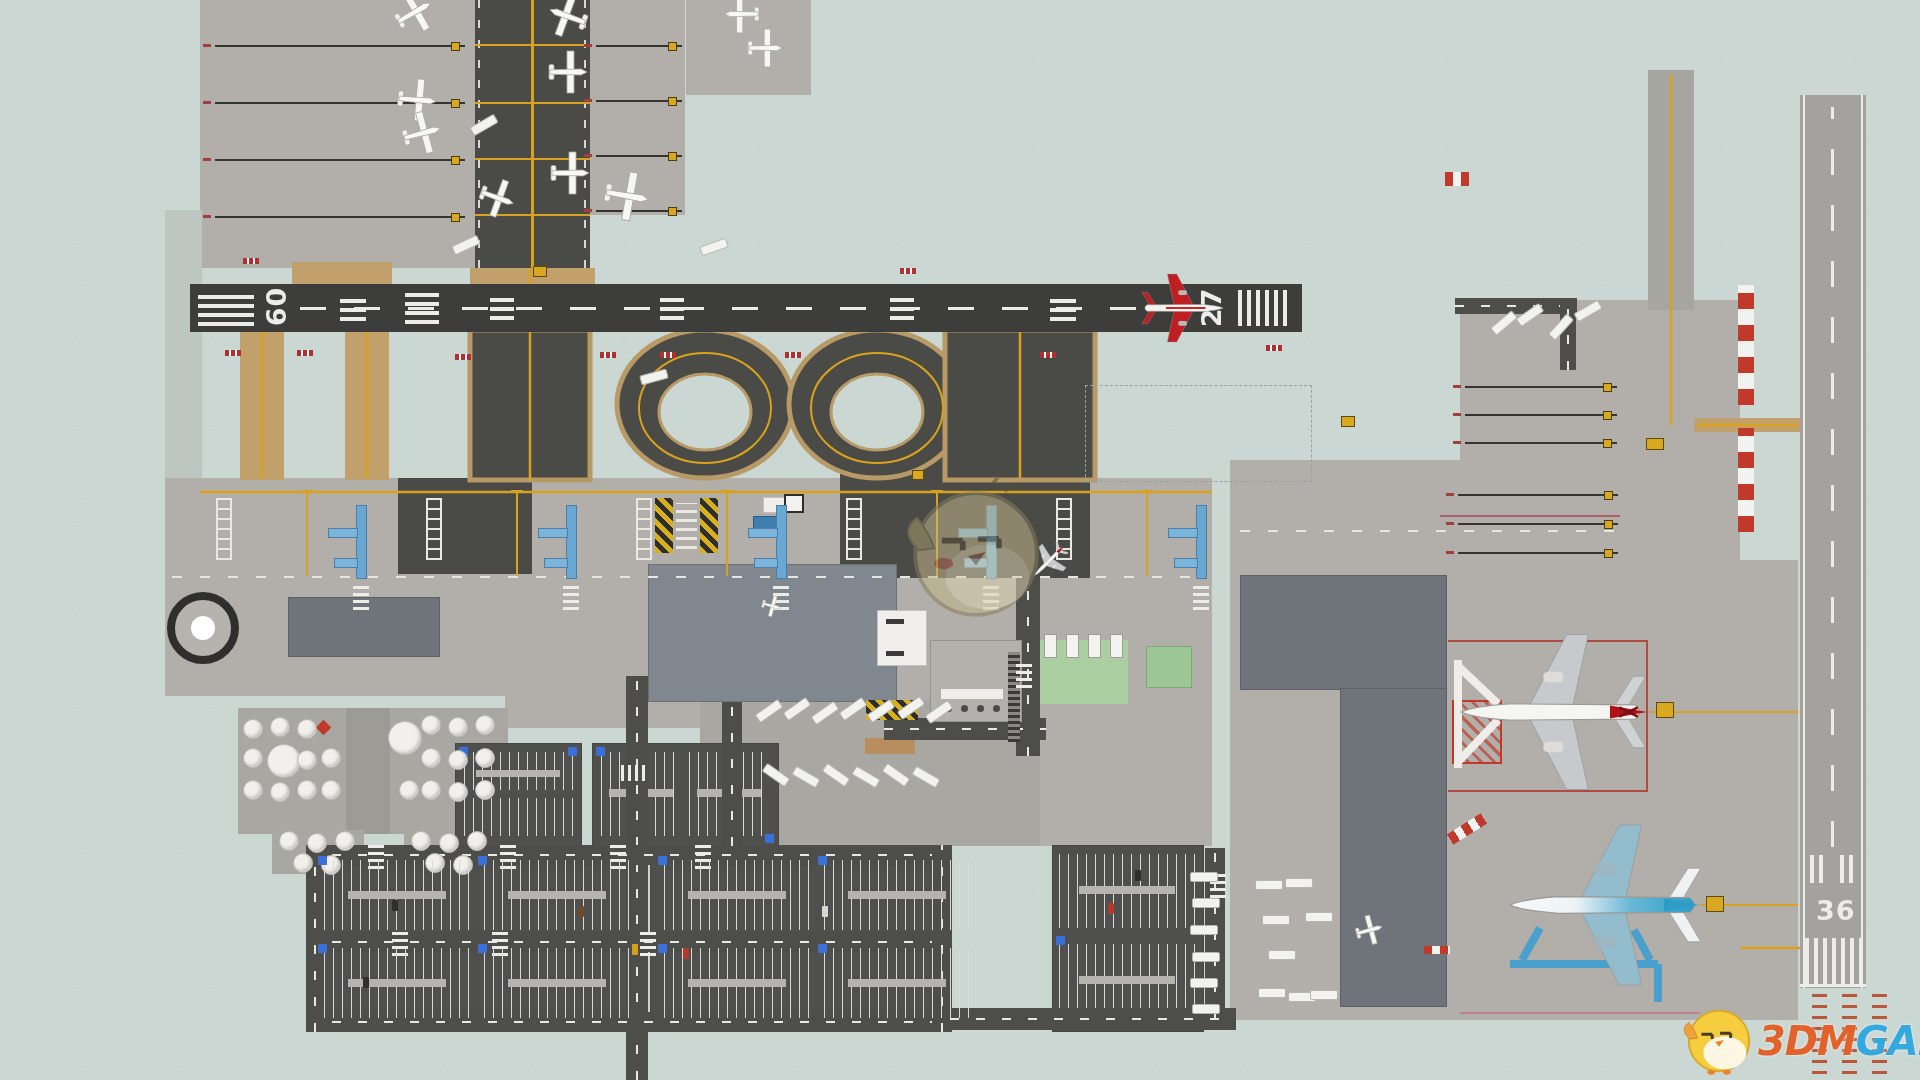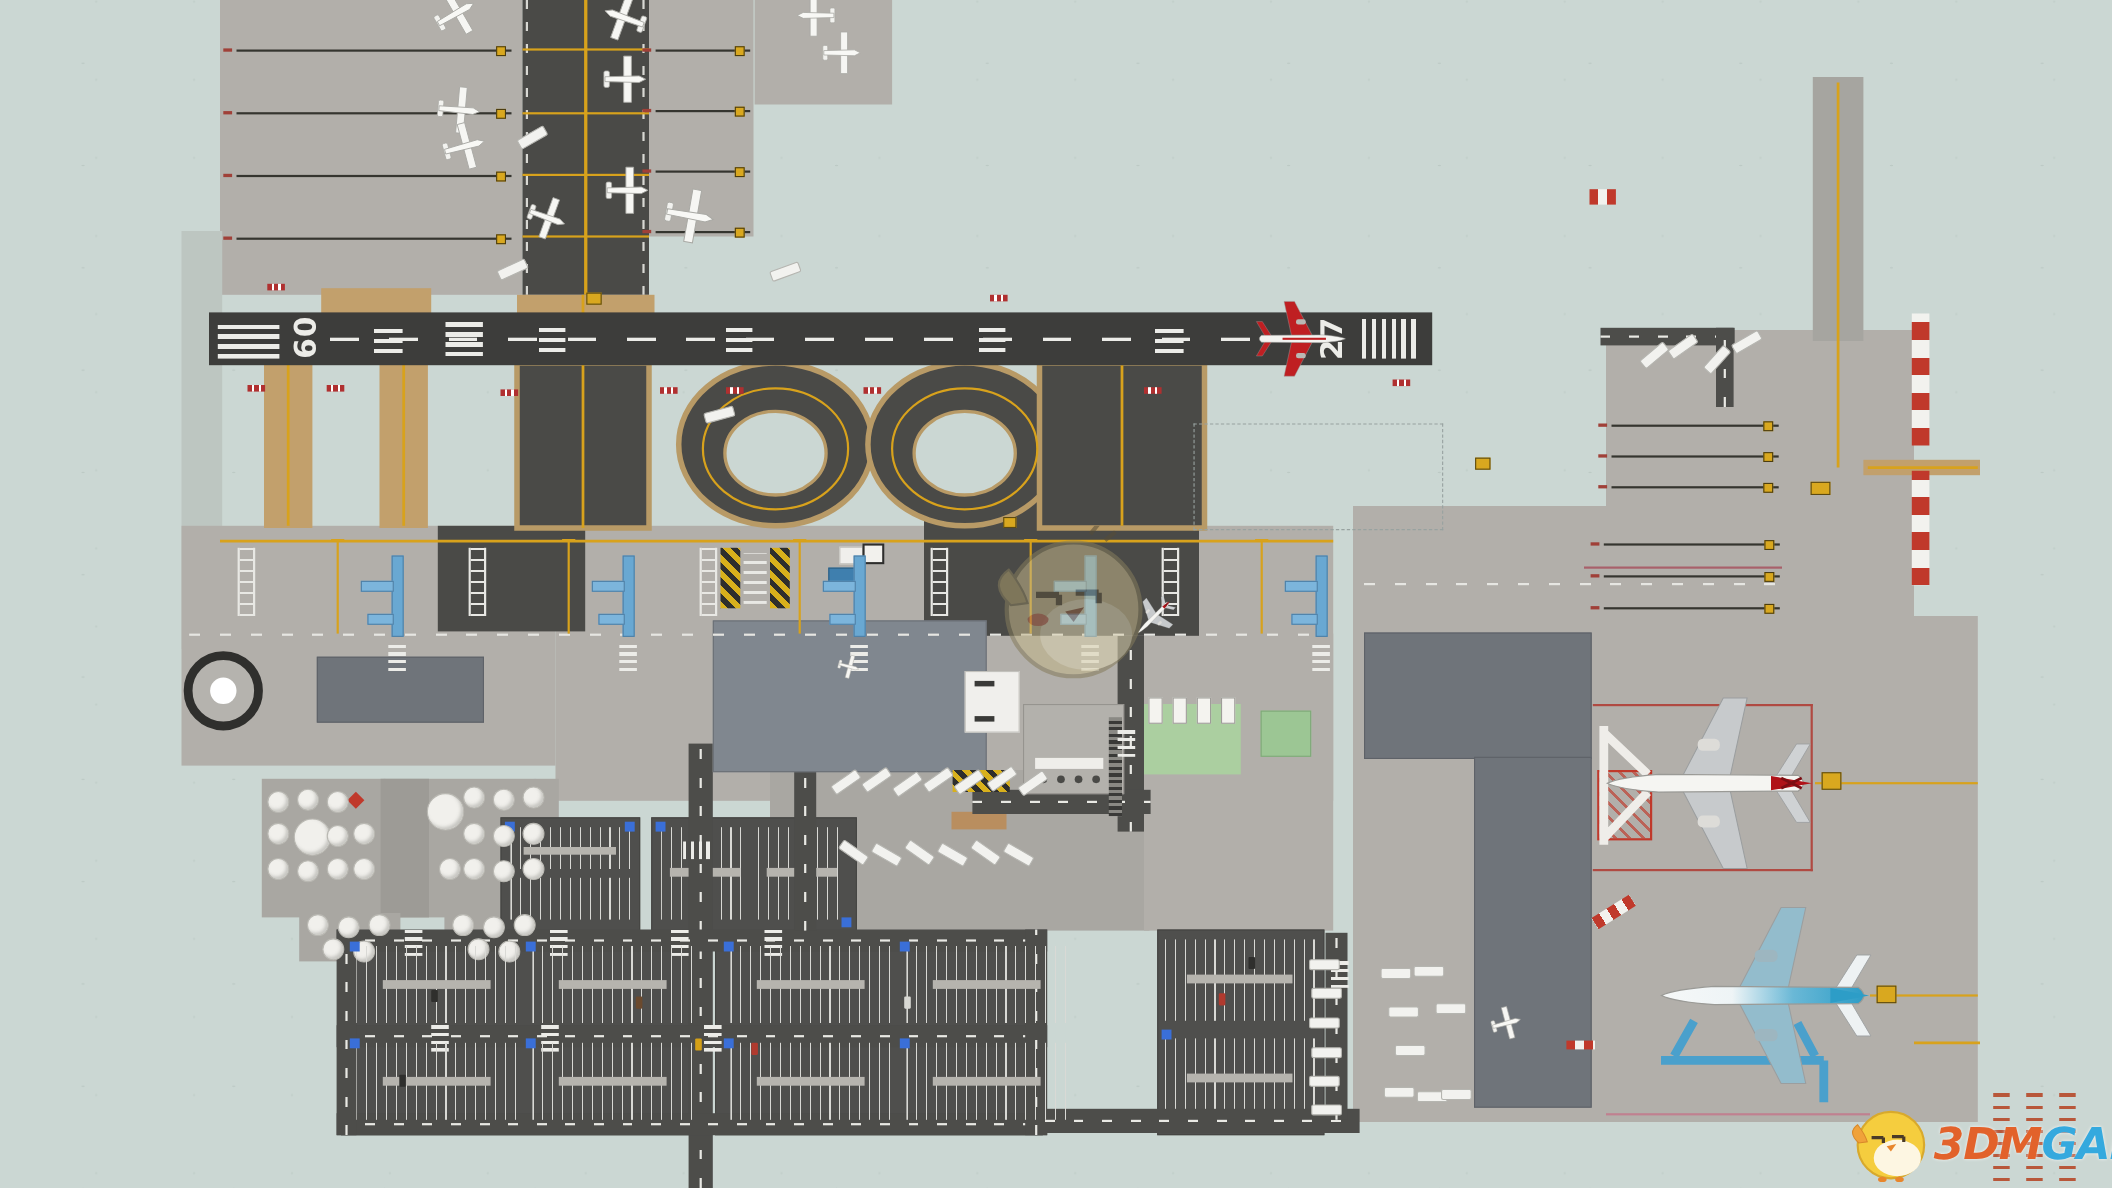--- a/index.html
+++ b/index.html
@@ -123,20 +123,30 @@
     <div class="abs thr-h" style="left:150px;top:11px;width:26px;height:26px;"></div>
     <div class="abs thr-h" style="left:215px;top:8px;width:34px;height:32px;"></div>
     <div class="abs thr-h" style="left:300px;top:12px;width:24px;height:24px;"></div>
     <div class="abs thr-h" style="left:470px;top:12px;width:24px;height:24px;"></div>
     <div class="abs thr-h" style="left:700px;top:12px;width:24px;height:24px;"></div>
     <div class="abs thr-h" style="left:860px;top:11px;width:26px;height:26px;"></div>
     <div class="abs rnum" style="left:1002px;top:10px;transform:rotate(-90deg);"><span>27</span></div>
     <div class="abs thr-v" style="left:1048px;top:6px;width:52px;height:36px;"></div>
   </div>
 
+  <div class="abs runwayV" style="left:1800px;top:95px;width:66px;height:893px;z-index:3;">
+    <div class="abs" style="left:3px;top:0;width:2px;height:893px;background:#ecece8;"></div>
+    <div class="abs" style="left:61px;top:0;width:2px;height:893px;background:#ecece8;"></div>
+    <div class="abs ctr-v" style="left:31px;top:12px;height:740px;"></div>
+    <div class="abs thr-v" style="left:10px;top:760px;width:16px;height:28px;"></div>
+    <div class="abs thr-v" style="left:40px;top:760px;width:16px;height:28px;"></div>
+    <div class="abs rnum" style="left:16px;top:802px;"><span>36</span></div>
+    <div class="abs thr-v" style="left:5px;top:843px;width:56px;height:48px;"></div>
+    <div class="abs" style="left:0;top:889px;width:66px;height:3px;background:#ecece8;"></div>
+  </div>
 
   <div class="abs lot" style="left:455px;top:743px;width:125px;height:102px;z-index:3;">
     <div class="abs stalls" style="left:8px;top:8px;width:109px;height:38px;"></div>
     <div class="abs median" style="left:20px;top:26px;width:84px;height:7px;"></div>
     <div class="abs stalls" style="left:8px;top:54px;width:109px;height:38px;"></div>
     <div class="abs bluec" style="left:3px;top:3px;"></div>
       <div class="abs bluec" style="left:112px;top:3px;"></div>
   </div>
   <div class="abs lot" style="left:592px;top:743px;width:185px;height:102px;z-index:3;">
     <div class="abs stalls" style="left:8px;top:8px;width:80px;height:84px;"></div>

